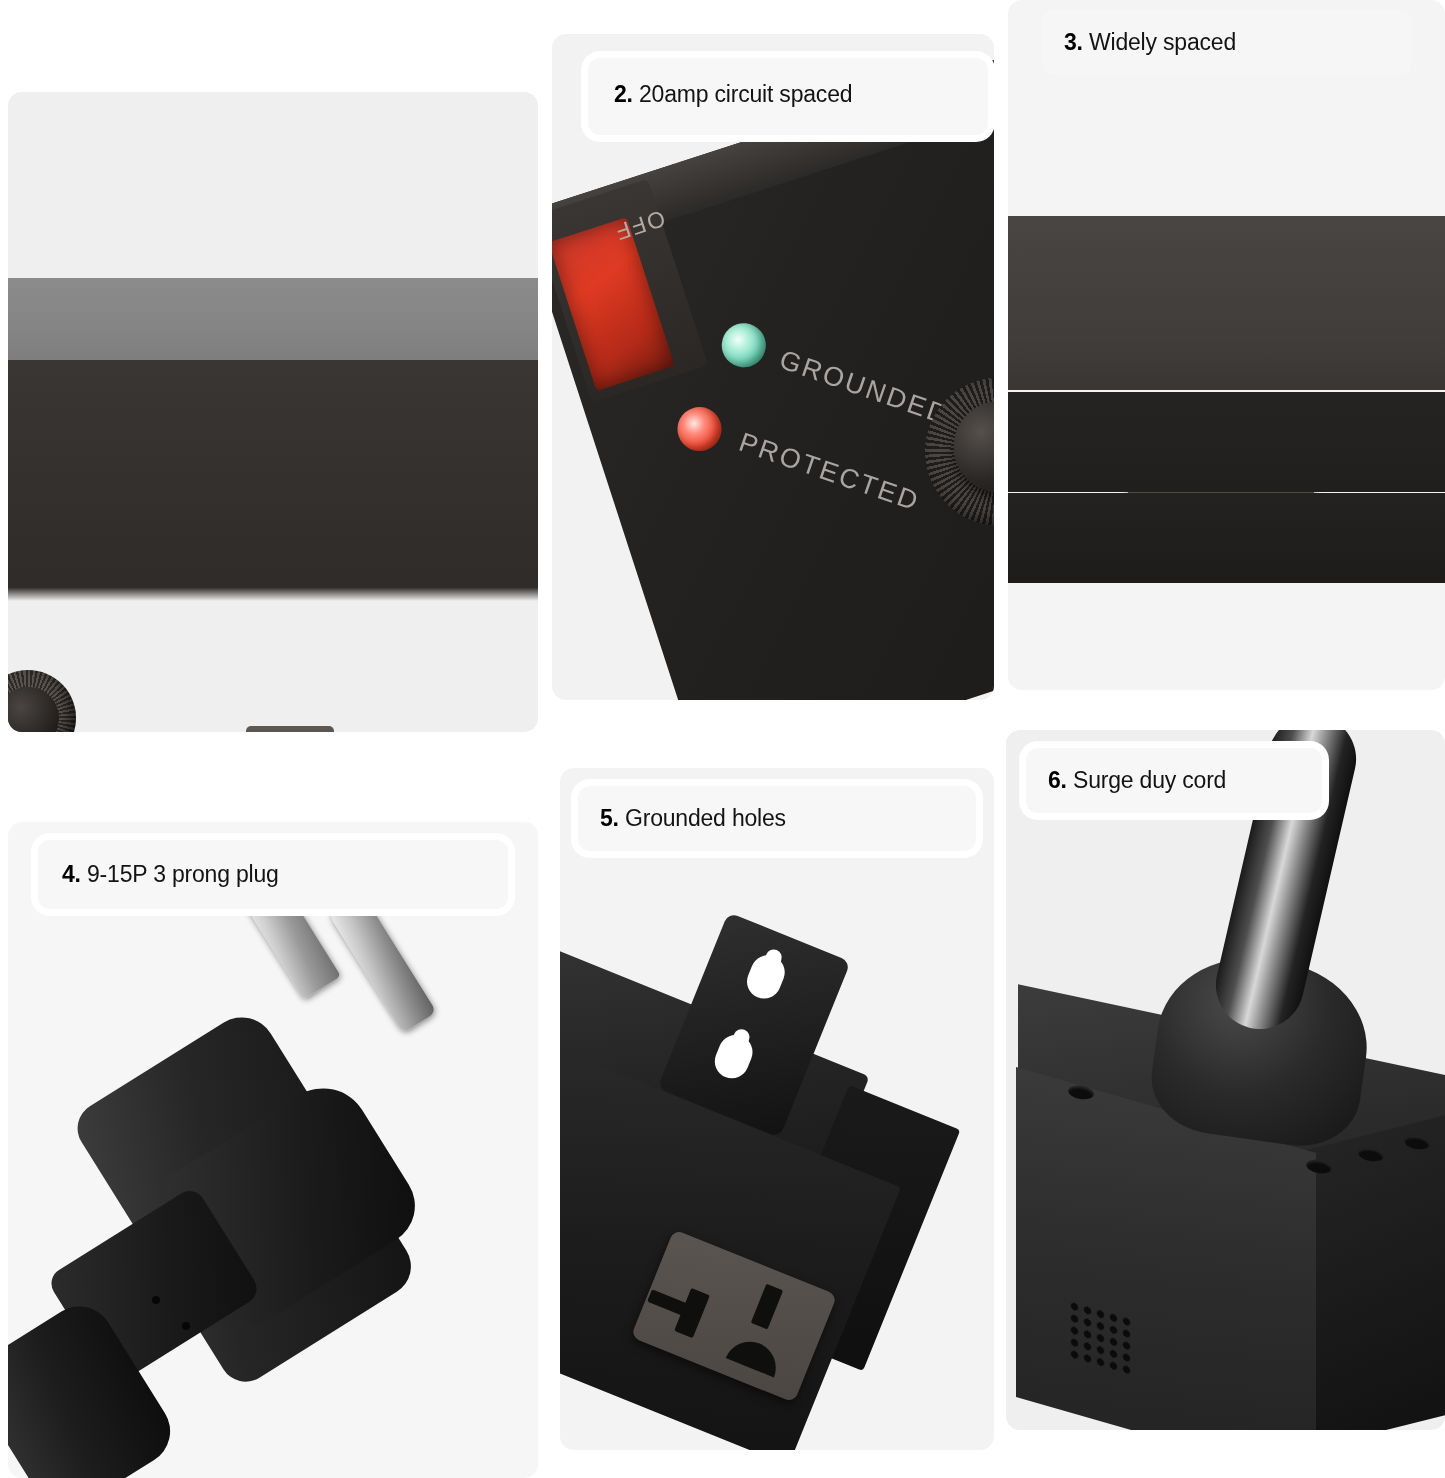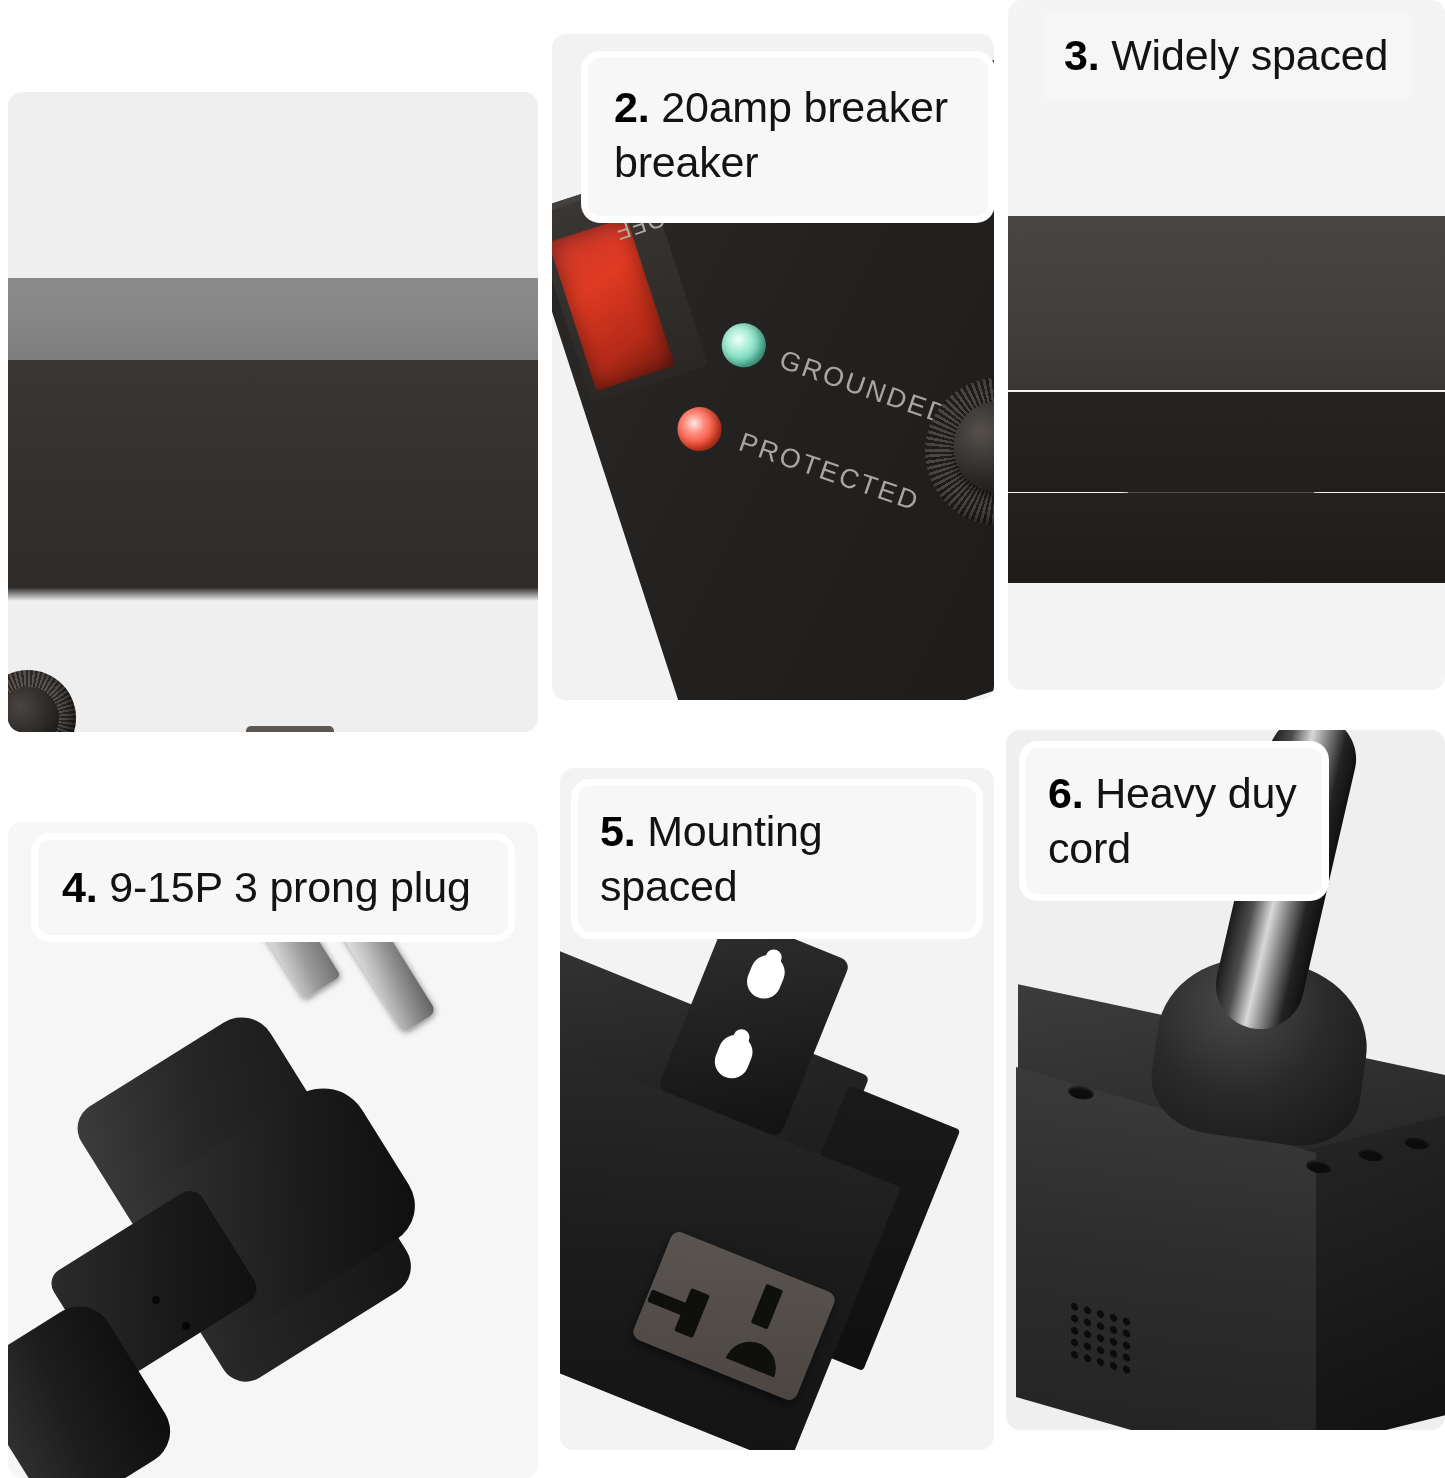--- a/index.html
+++ b/index.html
@@ -32,21 +32,21 @@
   .label-card {
     position: absolute;
     background: #f7f7f7;
     border-radius: 12px;
     padding: 22px 26px 26px 26px;
     z-index: 40;
     box-shadow: 0 0 0 7px #ffffff;
   }
   .label-card.plain { box-shadow: none; background: #f6f6f6; }
   .label-text {
-    font-size: 43px;
+    font-size: 23px;
     line-height: 1.28;
     color: #131313;
     letter-spacing: -0.2px;
     white-space: pre-line;
   }
   .label-num {
     font-weight: bold;
     color: #000000;
   }
 
@@ -396,21 +396,21 @@
 
       <span class="p2-word" id="p2-grounded">GROUNDED</span>
       <span class="p2-word" id="p2-protected">PROTECTED</span>
 
       <div id="p2-breaker"></div>
 
     </div>
   </div>
 
   <div class="label-card" style="left:588px; top:58px; width:400px;">
-    <div class="label-text"><span class="label-num">2.</span> <span>20amp breaker breaker</span></div>
+    <div class="label-text"><span class="label-num">2.</span> <span>20amp circuit spaced</span></div>
   </div>
 
   <div class="panel" id="panel3">
     <div id="p3-face">
       <div id="p3-outlet">
         <span class="ground"></span>
         <span class="neutral"></span>
         <span class="hot"></span>
       </div>
     </div>
@@ -448,33 +448,33 @@
       <span class="keyhole" id="p5-kh2"></span>
     </div>
     <div id="p5-outlet">
       <span class="g2"></span>
       <span class="n2"></span>
       <span class="h2"></span>
     </div>
   </div>
 
   <div class="label-card" style="left:578px; top:786px; width:398px; padding:18px 22px;">
-    <div class="label-text"><span class="label-num">5.</span> <span>Mounting spaced</span></div>
+    <div class="label-text"><span class="label-num">5.</span> <span>Grounded holes</span></div>
   </div>
 
   <div class="panel" id="panel6">
     <div id="p6-topface"></div>
     <div id="p6-rightface"></div>
     <div id="p6-leftface"></div>
     <span class="p6-hole" id="p6-h1"></span>
     <span class="p6-hole" id="p6-h2"></span>
     <span class="p6-hole" id="p6-h3"></span>
     <span class="p6-hole" id="p6-h4"></span>
     <div id="p6-boot"></div>
     <div id="p6-cord"></div>
     <div id="p6-mesh"></div>
   </div>
 
   <div class="label-card" style="left:1026px; top:748px; width:296px; padding:18px 22px;">
-    <div class="label-text"><span class="label-num">6.</span> <span>Heavy duy cord</span></div>
+    <div class="label-text"><span class="label-num">6.</span> <span>Surge duy cord</span></div>
   </div>
 
 </div>
 
 </body></html>

